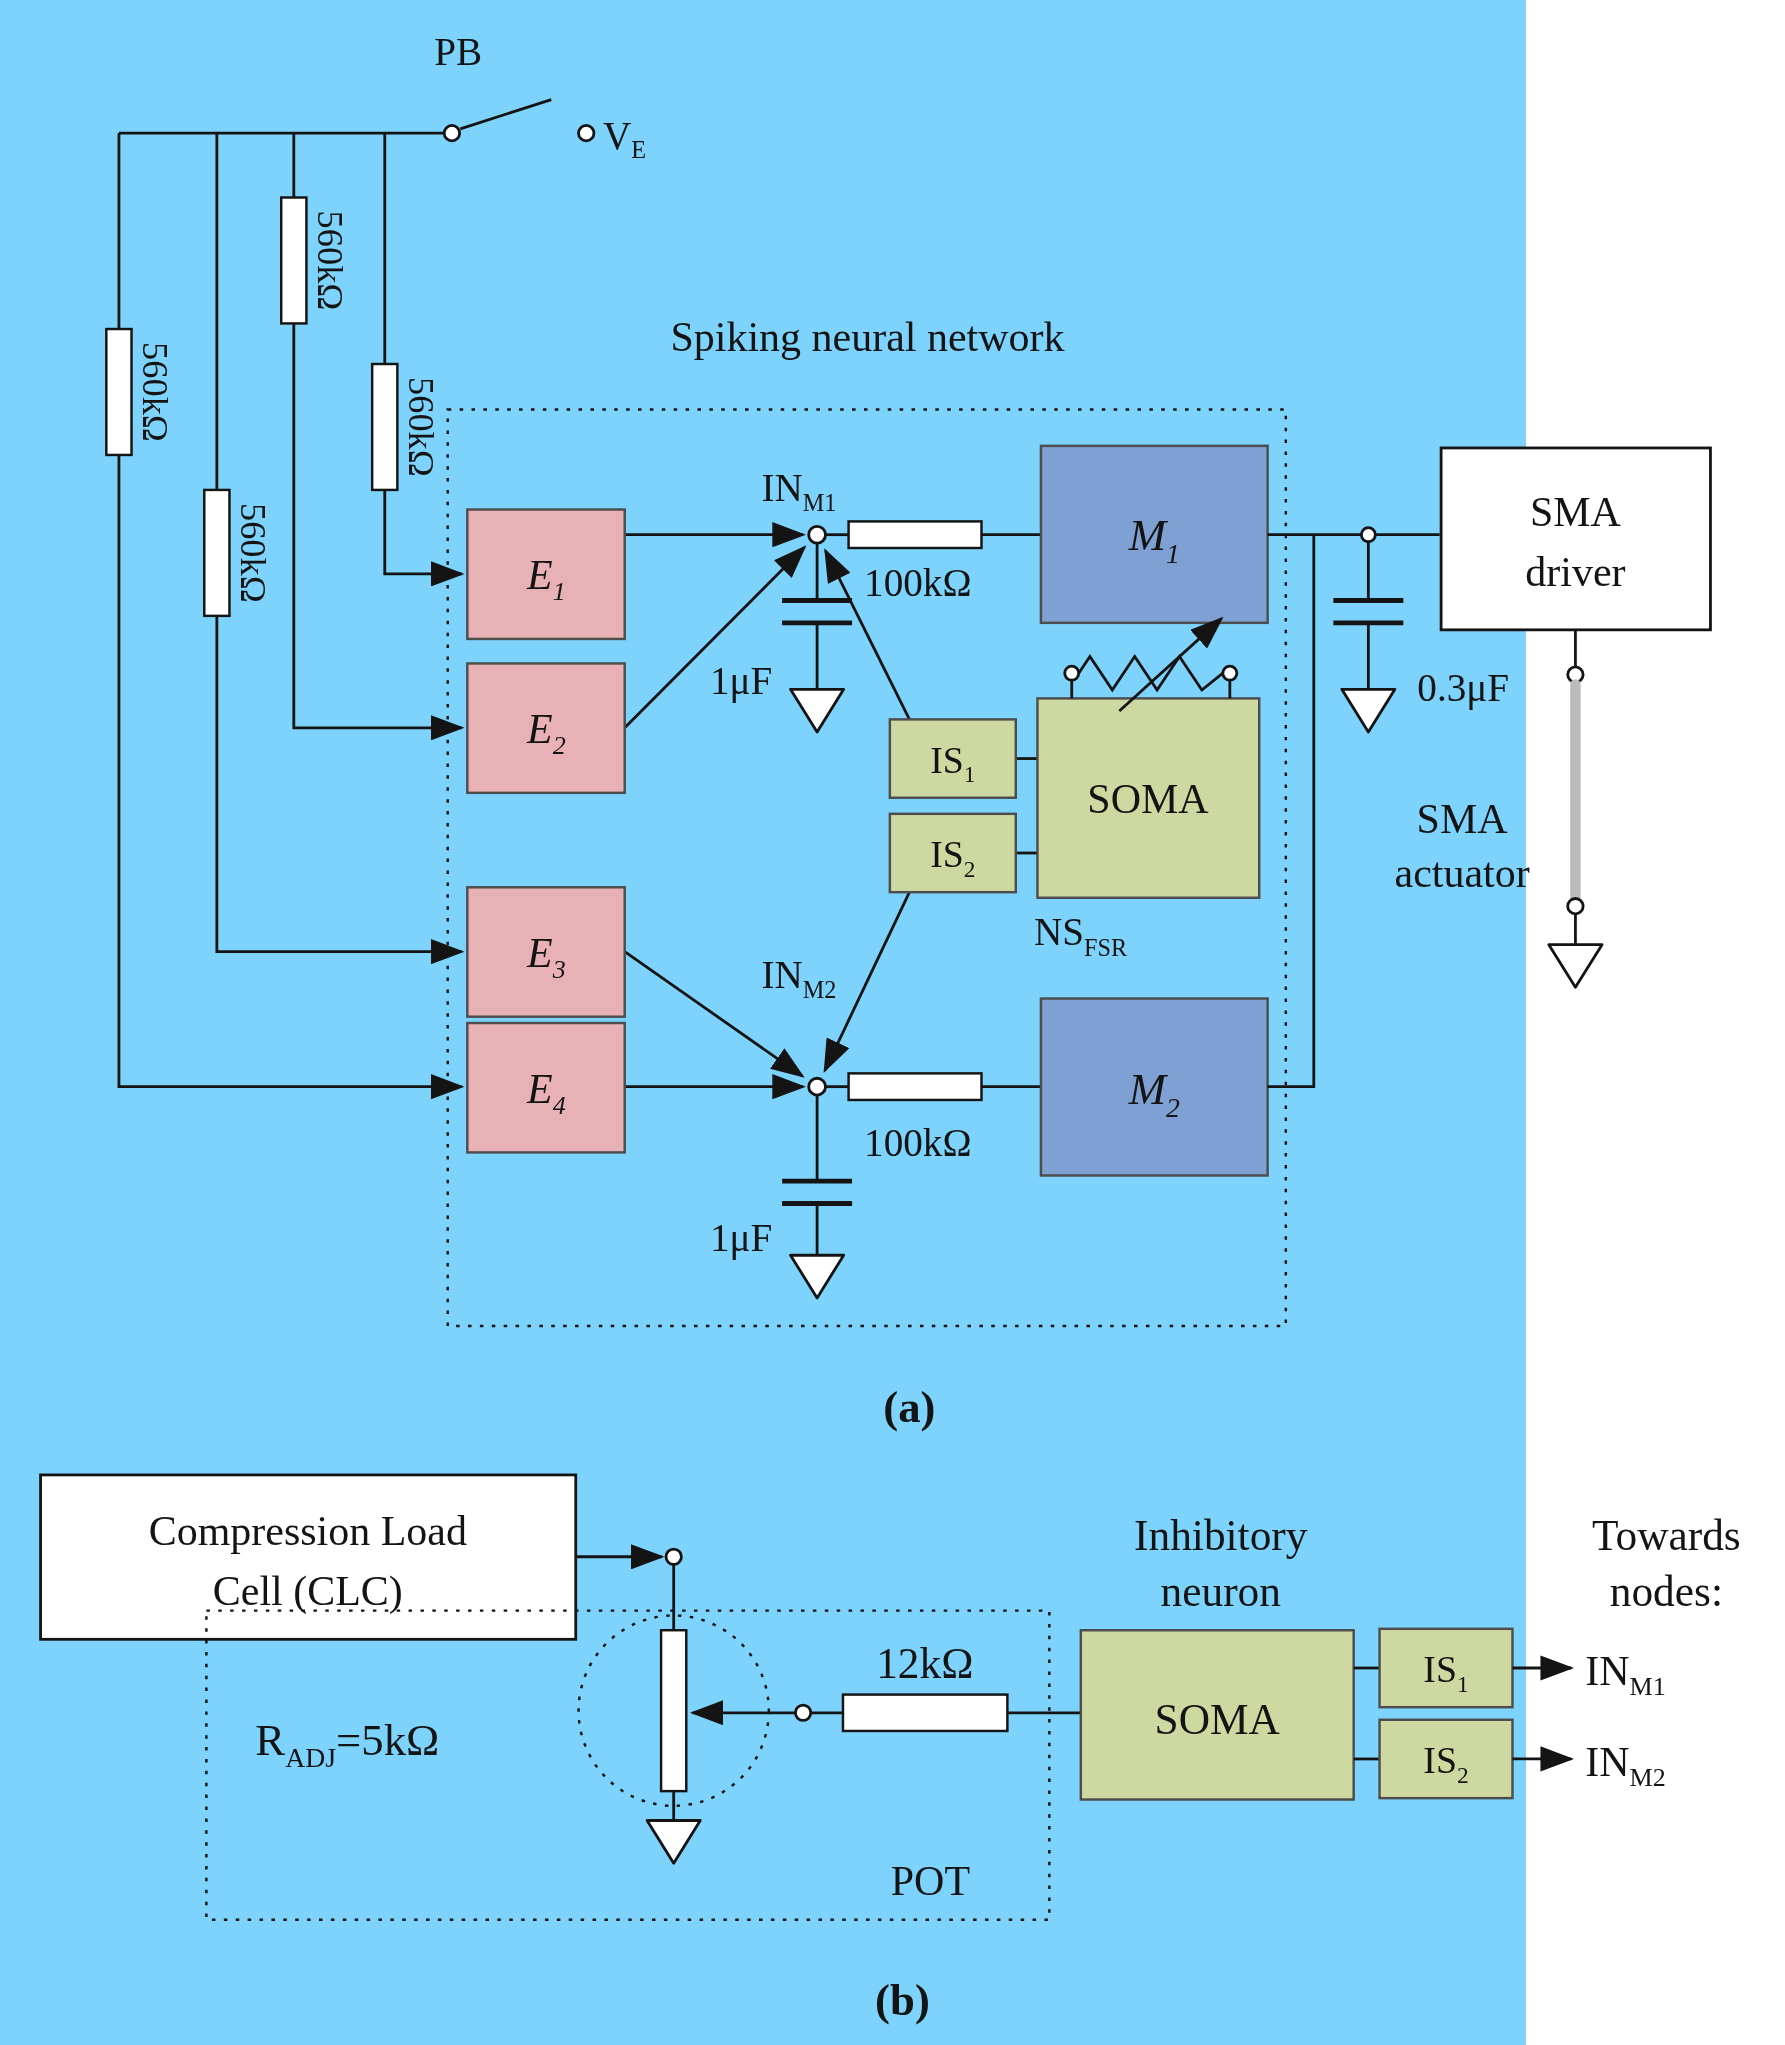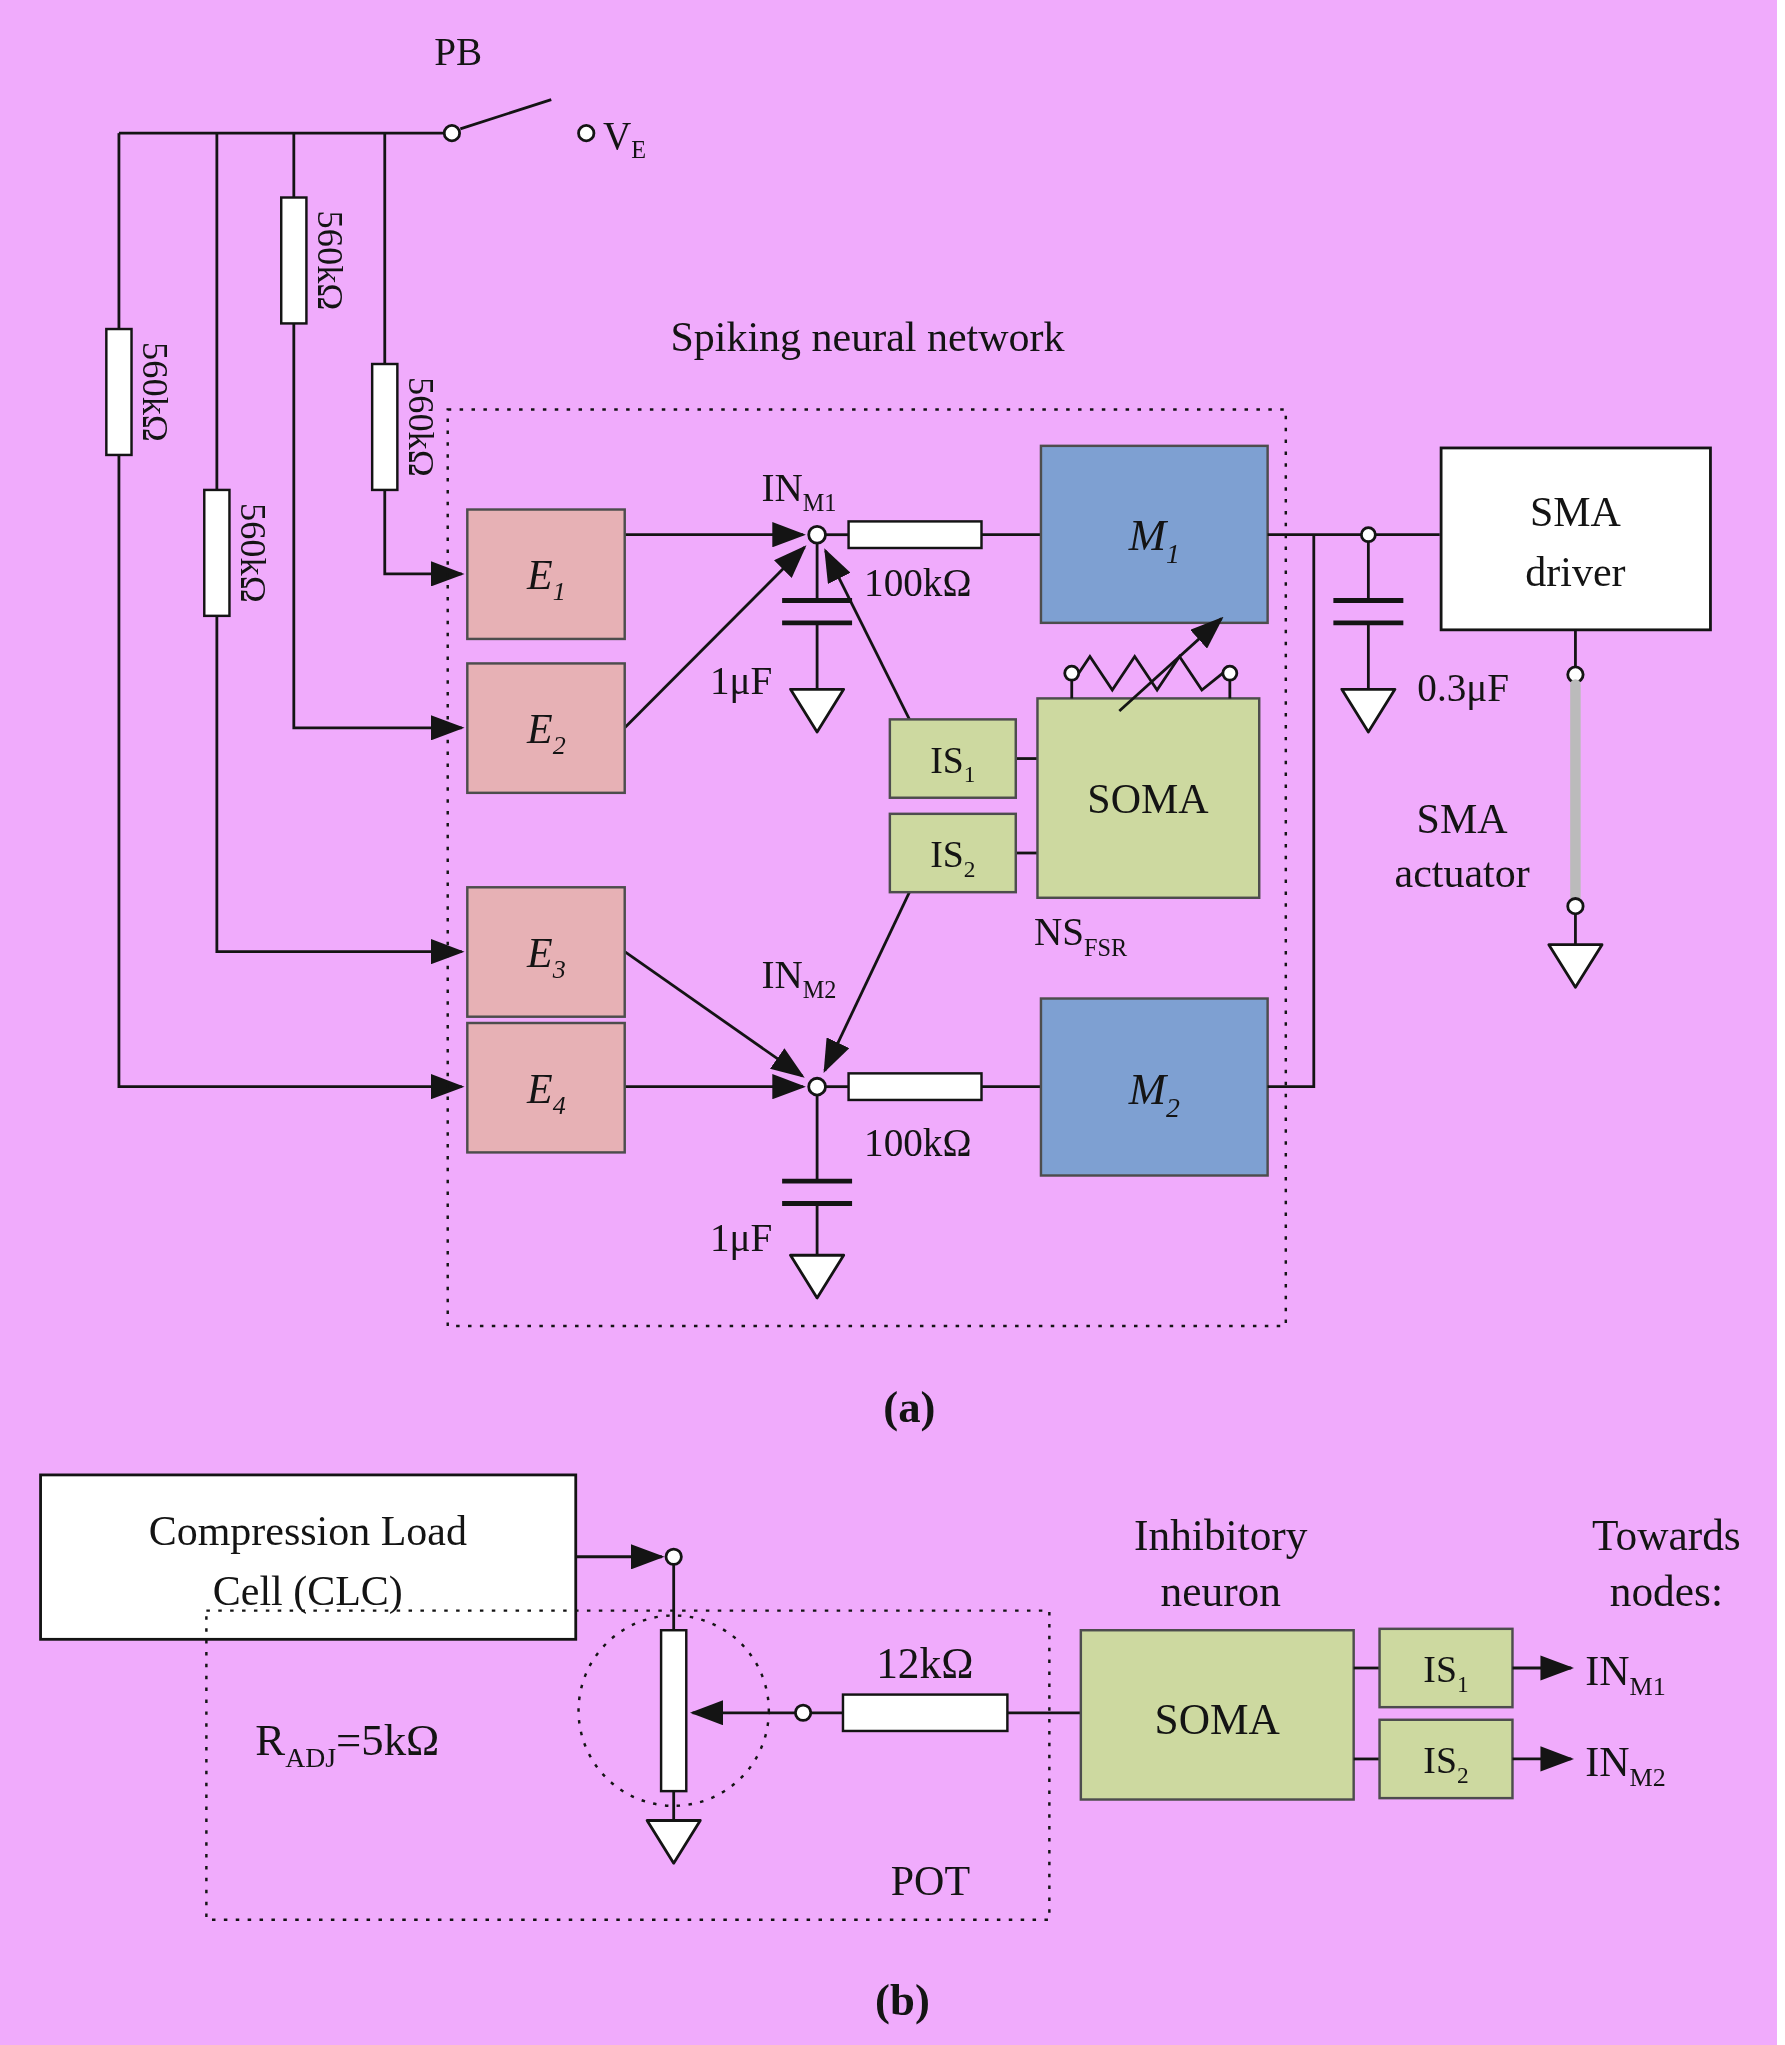--- a/index.html
+++ b/index.html
@@ -1,16 +1,16 @@
 <!DOCTYPE html>
 <html style="font-size:11.2px"><head>
 <meta charset="utf-8">
 <style>
   html,body{margin:0;padding:0;background:#ffffff}
-  .figure{width:1777px;height:2046px;background:#f0abfc}
+  .figure{width:1526px;height:2046px;background:#7dd3fc}
   svg{display:block}
   text{font-family:"Liberation Serif","DejaVu Serif",serif;fill:#141414}
   .wire{fill:none;stroke:#141414;stroke-width:4}
   .plate{fill:none;stroke:#141414;stroke-width:7}
   .box{stroke:#4d4d4d;stroke-width:3.5}
   .wbox{fill:#ffffff;stroke:#141414;stroke-width:4}
   .res{fill:#ffffff;stroke:#141414;stroke-width:3.5}
   .node{fill:#ffffff;stroke:#141414;stroke-width:4}
   .gnd{fill:#ffffff;stroke:#141414;stroke-width:4;stroke-linejoin:round}
   .dotted{fill:none;stroke:#141414;stroke-width:3.5;stroke-dasharray:5 12}

